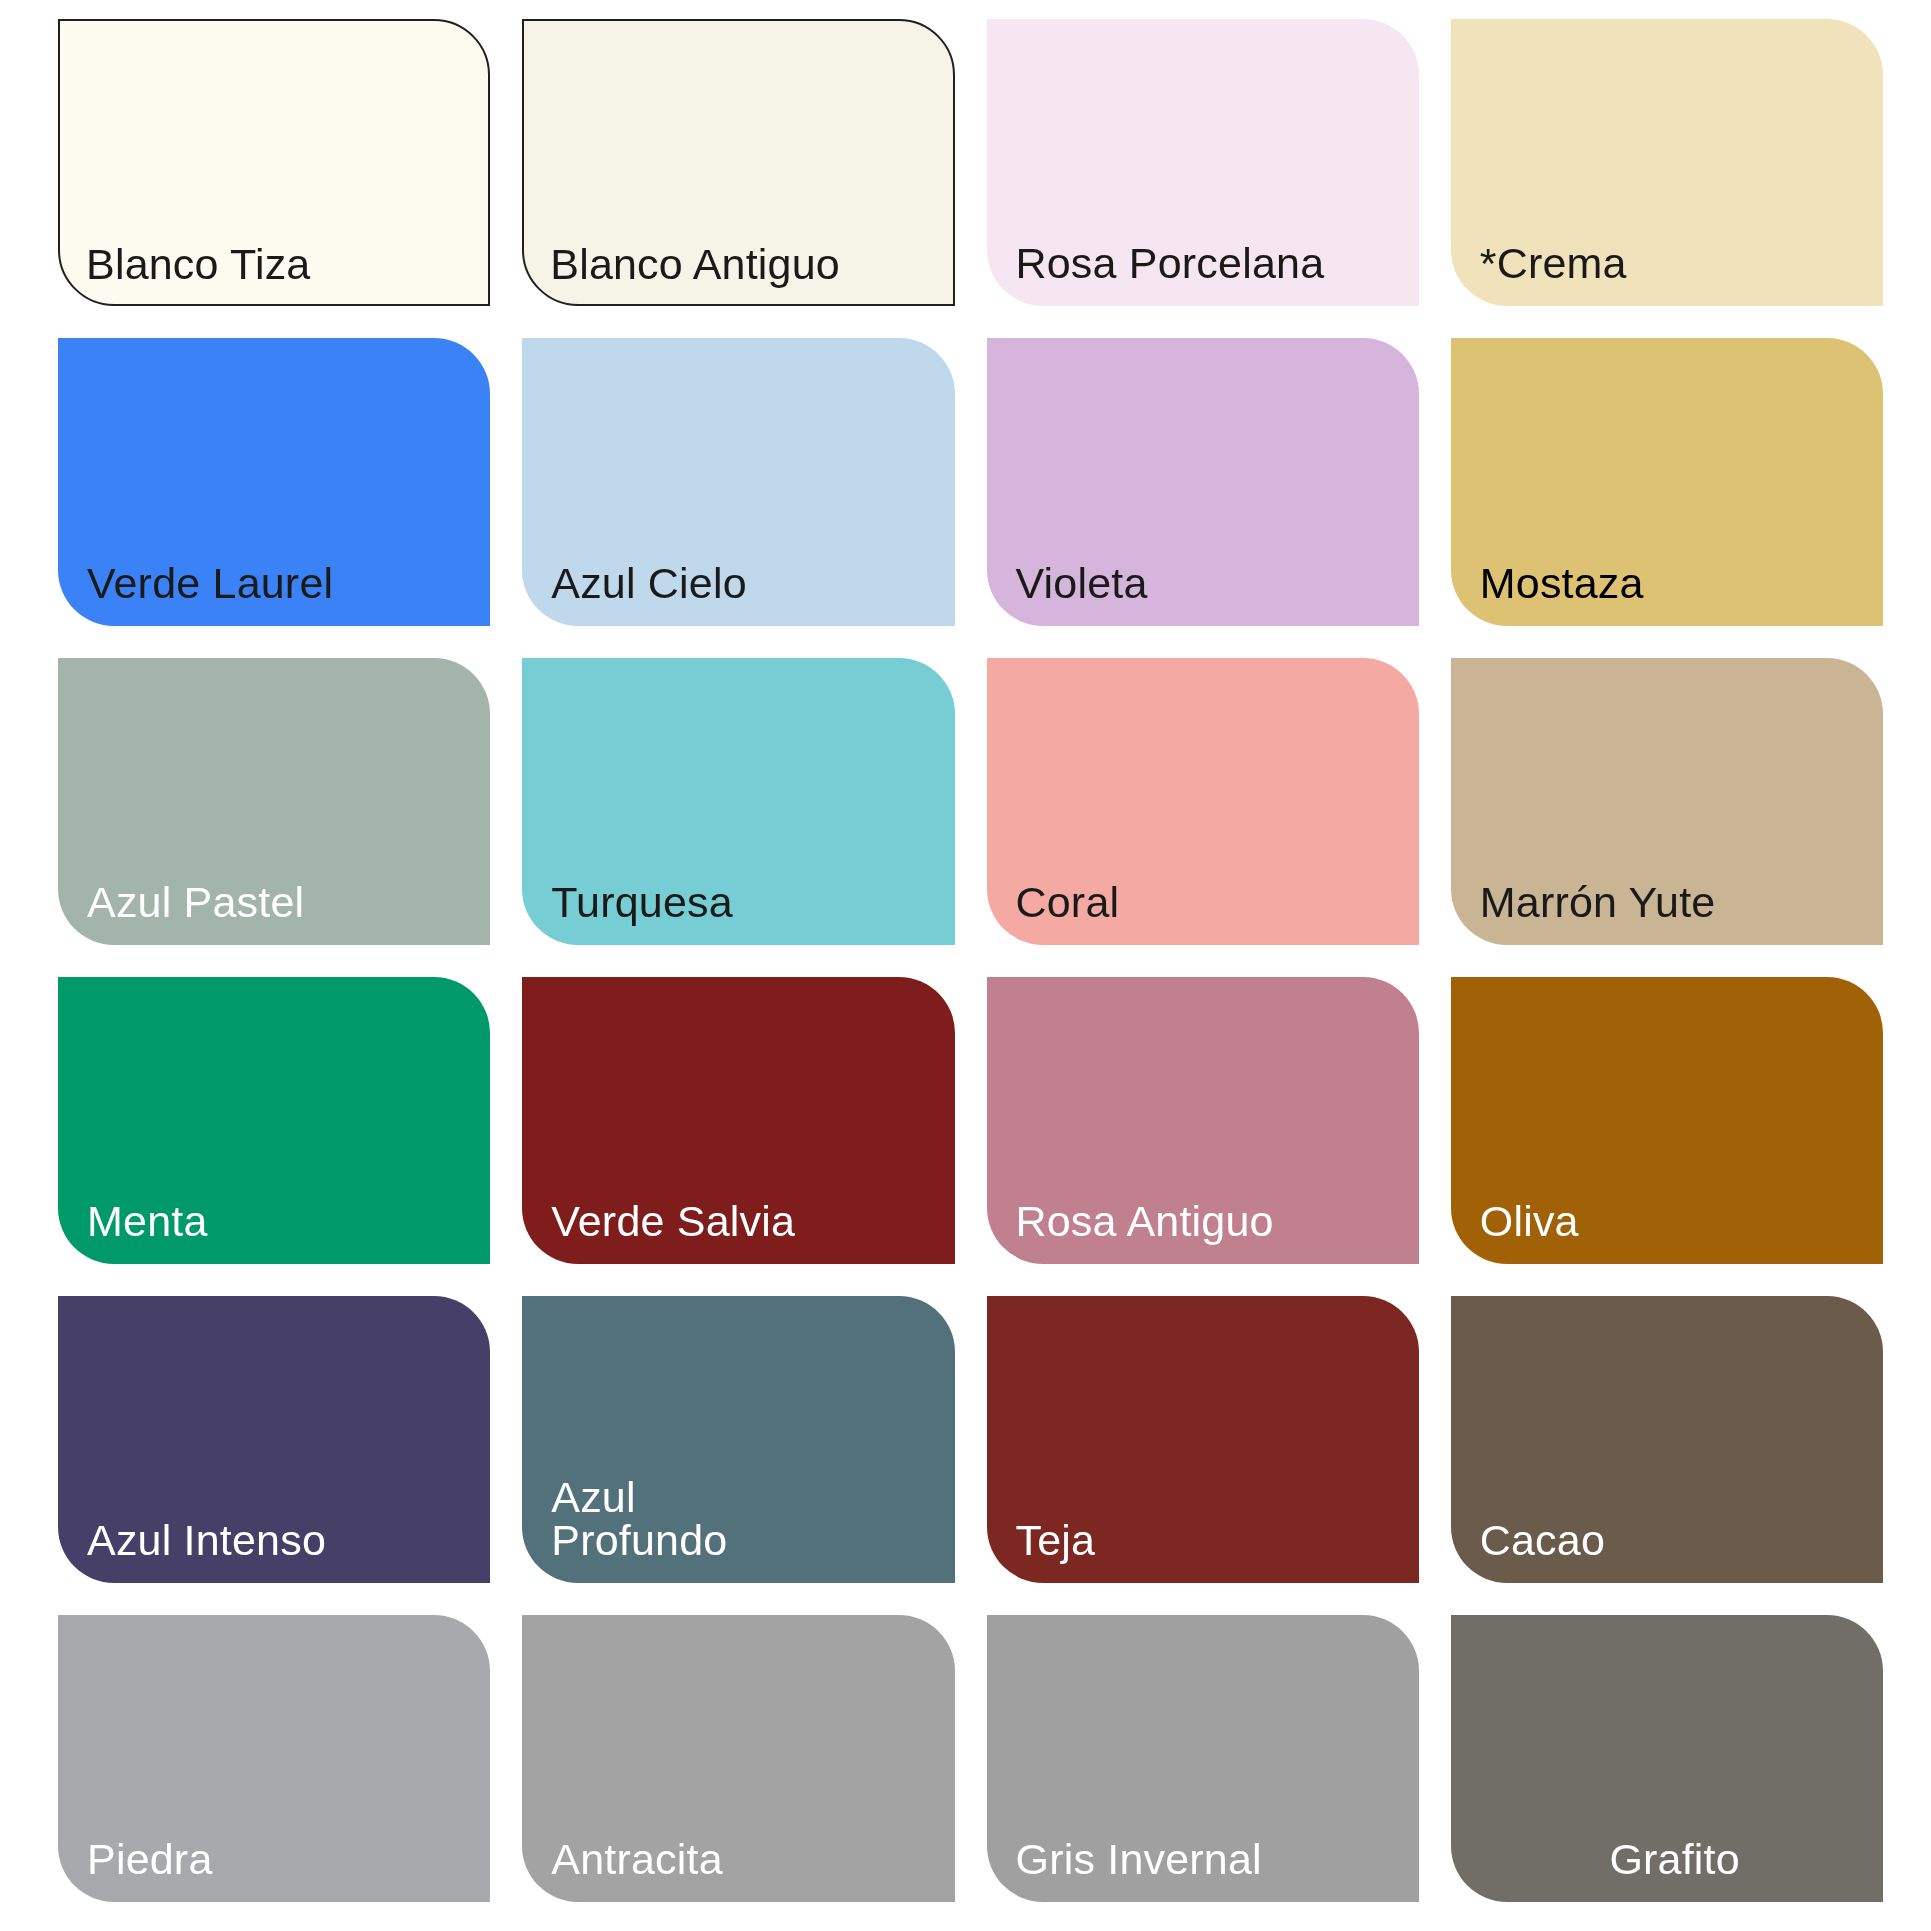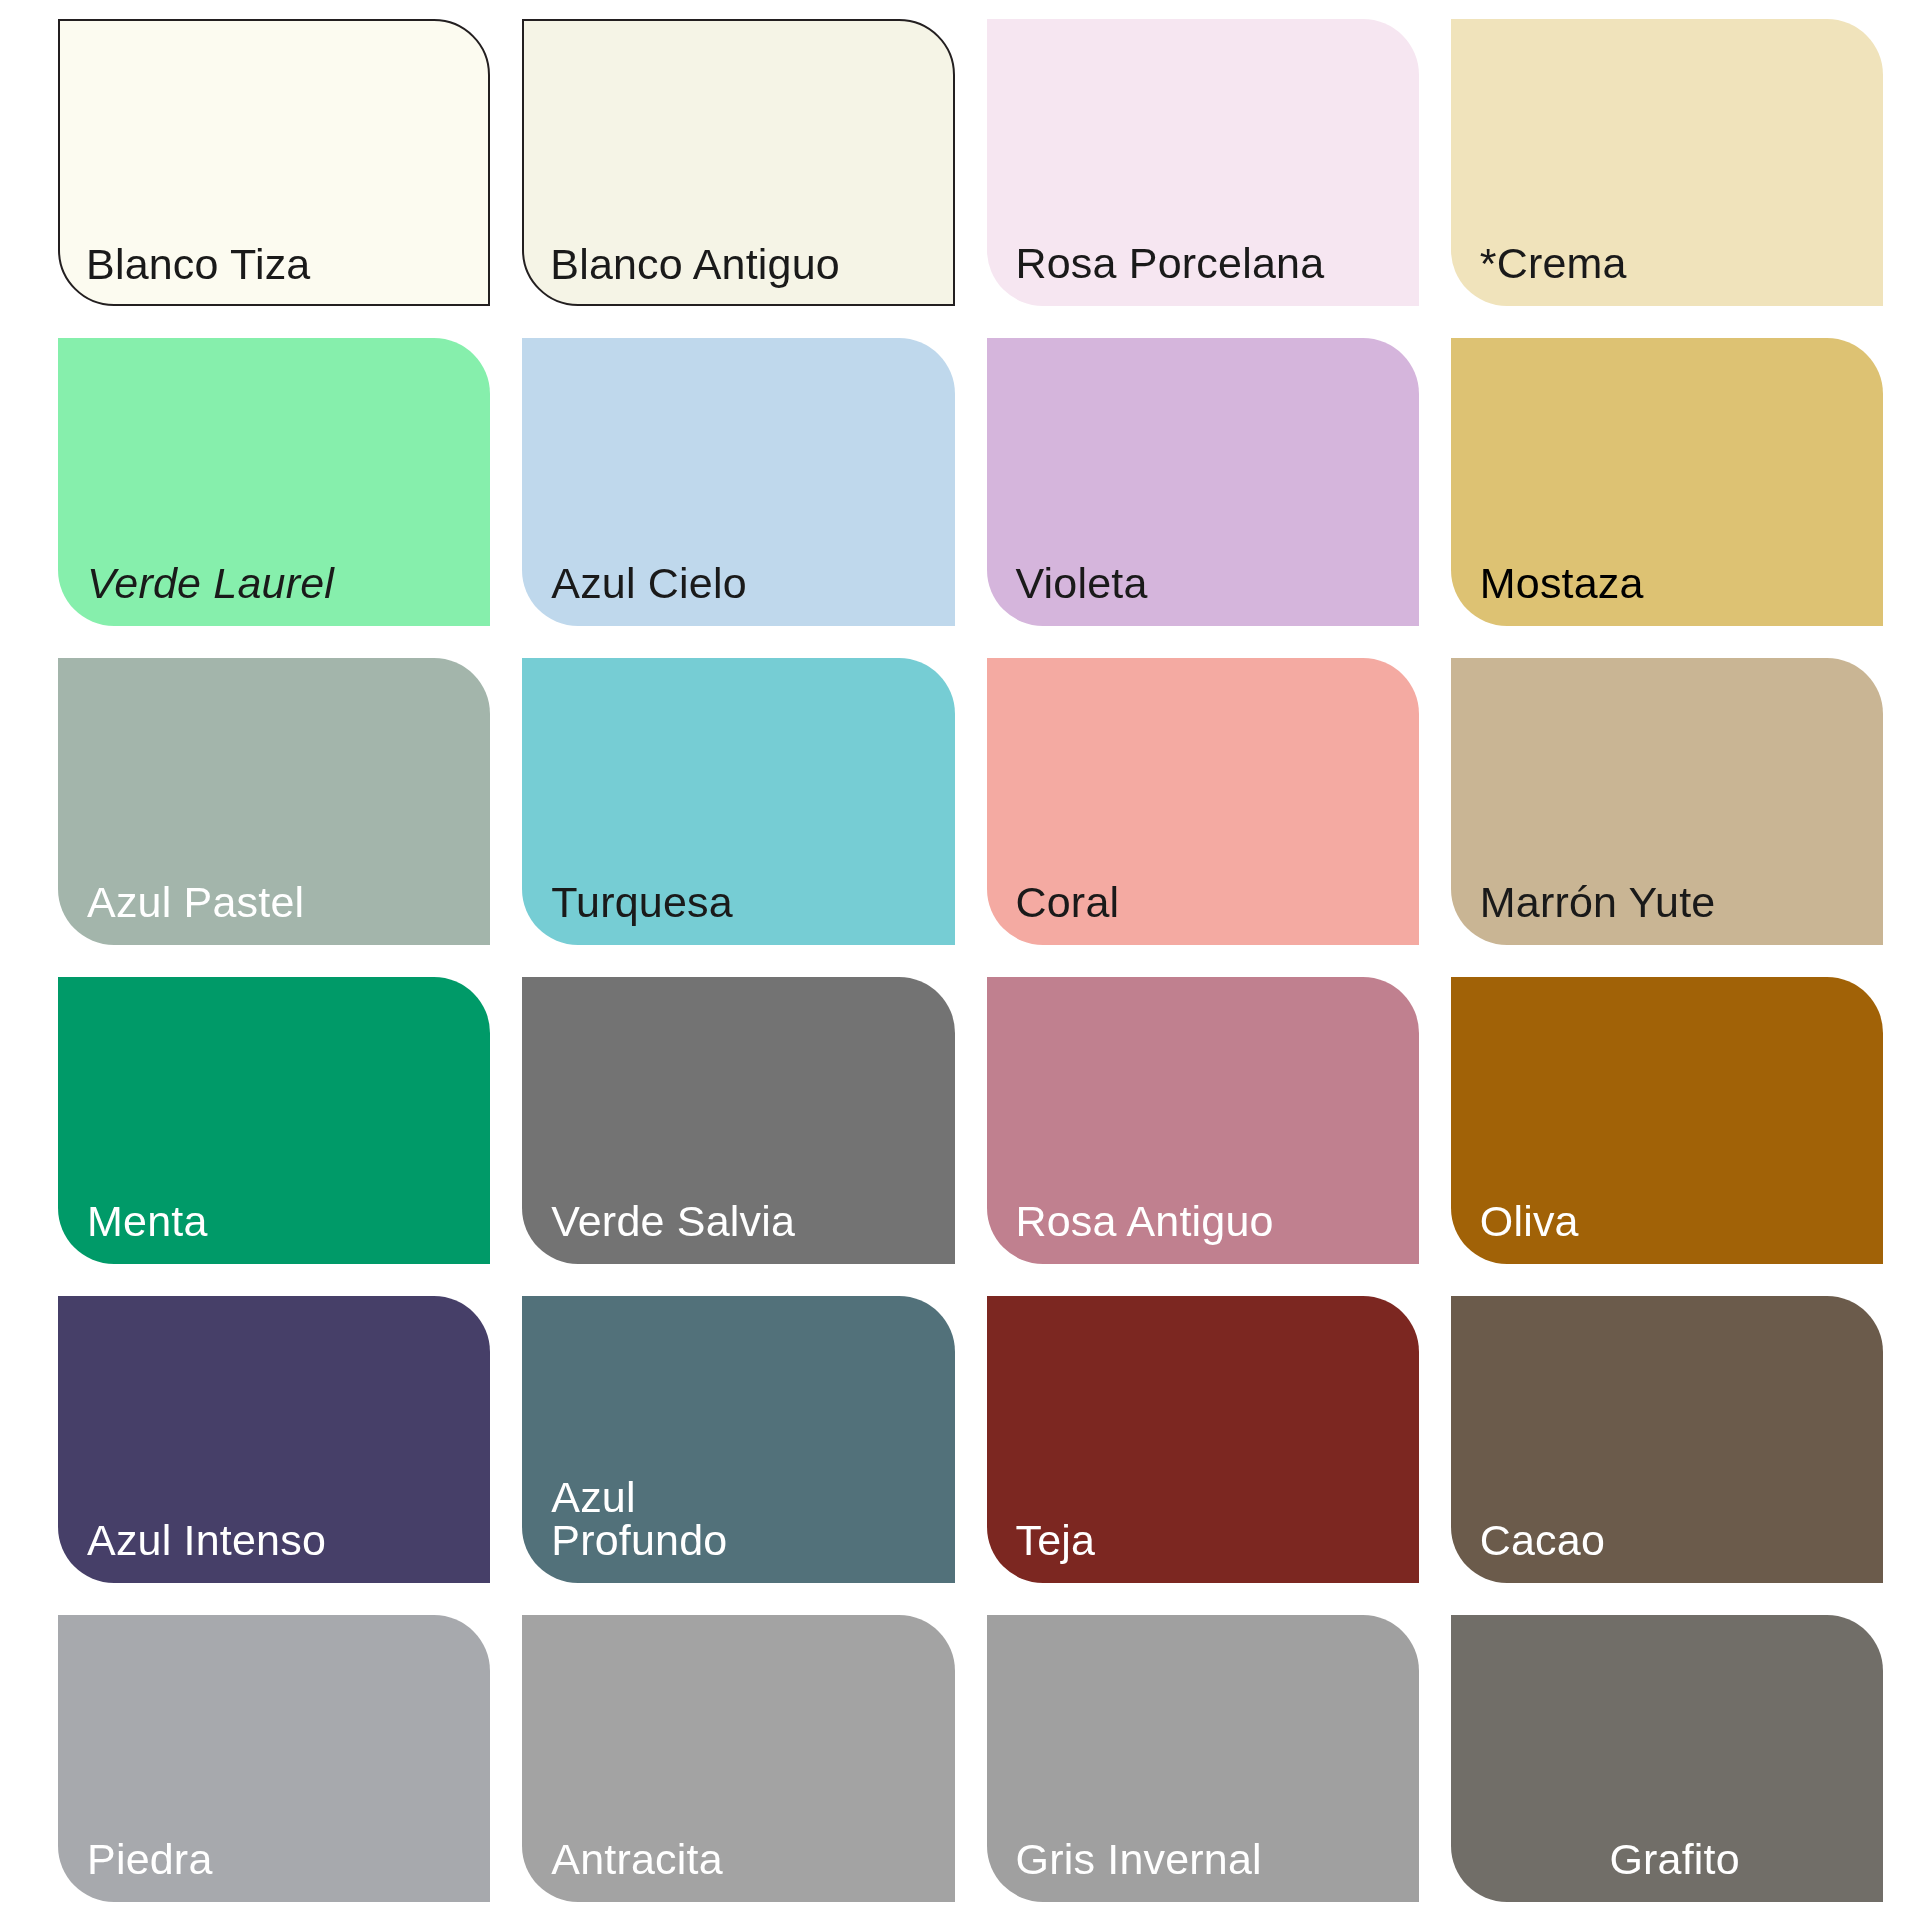--- a/index.html
+++ b/index.html
@@ -70,21 +70,21 @@
     </div>
     <div class="swatch outlined" style="background: rgb(245, 244, 230); border-color: rgb(35, 31, 32);">
       <span class="swatch-label label-dark" style="color: rgb(26, 26, 26);">Blanco Antiguo</span>
     </div>
     <div class="swatch" style="background: rgb(246, 230, 241);">
       <span class="swatch-label label-dark" style="color: rgb(26, 26, 26);">Rosa Porcelana</span>
     </div>
     <div class="swatch" style="background: rgb(240, 227, 187);">
       <span class="swatch-label label-dark" style="color: rgb(26, 26, 26);">*Crema</span>
     </div>
-    <div class="swatch" style="background: #86efac; font-style: italic;">
+    <div class="swatch" style="background: #3b82f6;">
       <span class="swatch-label label-dark" style="color: rgb(26, 26, 26);">Verde Laurel</span>
     </div>
     <div class="swatch" style="background: rgb(191, 216, 236);">
       <span class="swatch-label label-dark" style="color: rgb(26, 26, 26);">Azul Cielo</span>
     </div>
     <div class="swatch" style="background: rgb(213, 181, 220);">
       <span class="swatch-label label-dark" style="color: rgb(26, 26, 26);">Violeta</span>
     </div>
     <div class="swatch" style="background: rgb(221, 194, 115);">
       <span class="swatch-label label-dark" style="color: #000000;">Mostaza</span>
@@ -97,21 +97,21 @@
     </div>
     <div class="swatch" style="background: rgb(244, 170, 162);">
       <span class="swatch-label label-dark" style="color: rgb(26, 26, 26);">Coral</span>
     </div>
     <div class="swatch" style="background: rgb(201, 181, 148);">
       <span class="swatch-label label-dark" style="color: rgb(26, 26, 26);">Marrón Yute</span>
     </div>
     <div class="swatch" style="background: rgb(0, 154, 104);">
       <span class="swatch-label label-light" style="color: rgb(255, 255, 255);">Menta</span>
     </div>
-    <div class="swatch" style="background: #737373; padding-left: 13px;">
+    <div class="swatch" style="background: #7f1d1d; padding-left: 13px;">
       <span class="swatch-label label-light" style="color: rgb(255, 255, 255);">Verde Salvia</span>
     </div>
     <div class="swatch" style="background: rgb(192, 128, 143);">
       <span class="swatch-label label-light" style="color: rgb(255, 255, 255);">Rosa Antiguo</span>
     </div>
     <div class="swatch" style="background: #a16207;">
       <span class="swatch-label label-light" style="color: rgb(255, 255, 255);">Oliva</span>
     </div>
     <div class="swatch" style="background: rgb(70, 63, 104);">
       <span class="swatch-label label-light" style="color: rgb(255, 255, 255);">Azul Intenso</span>

